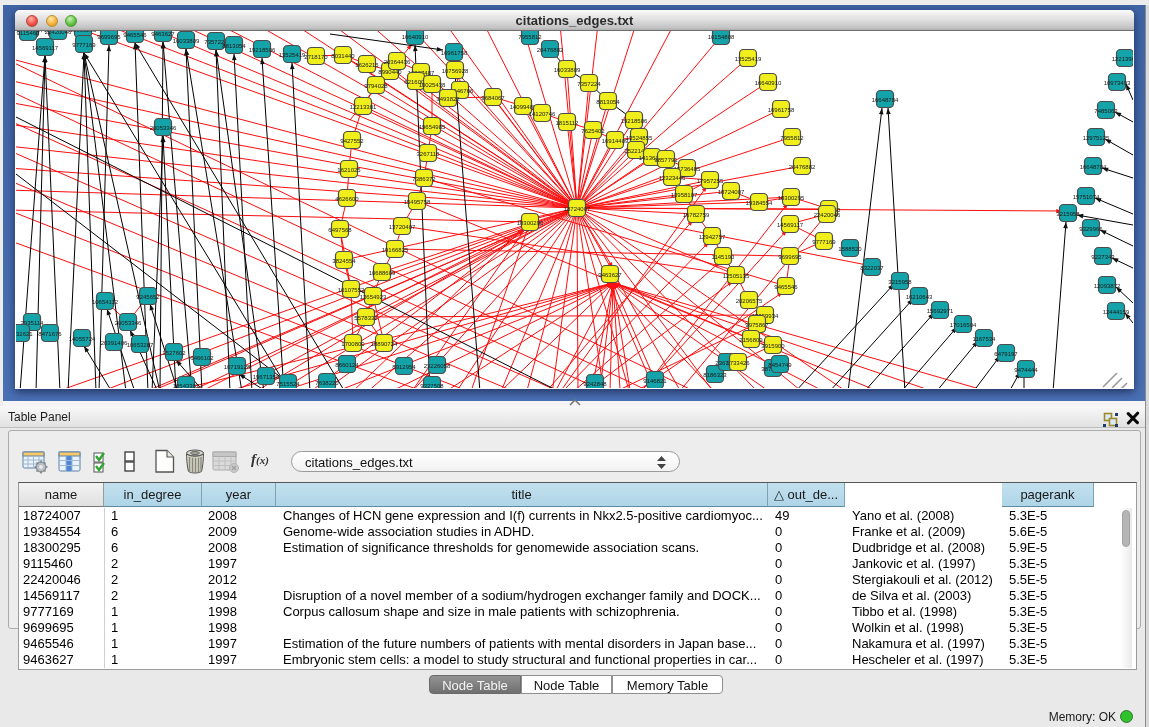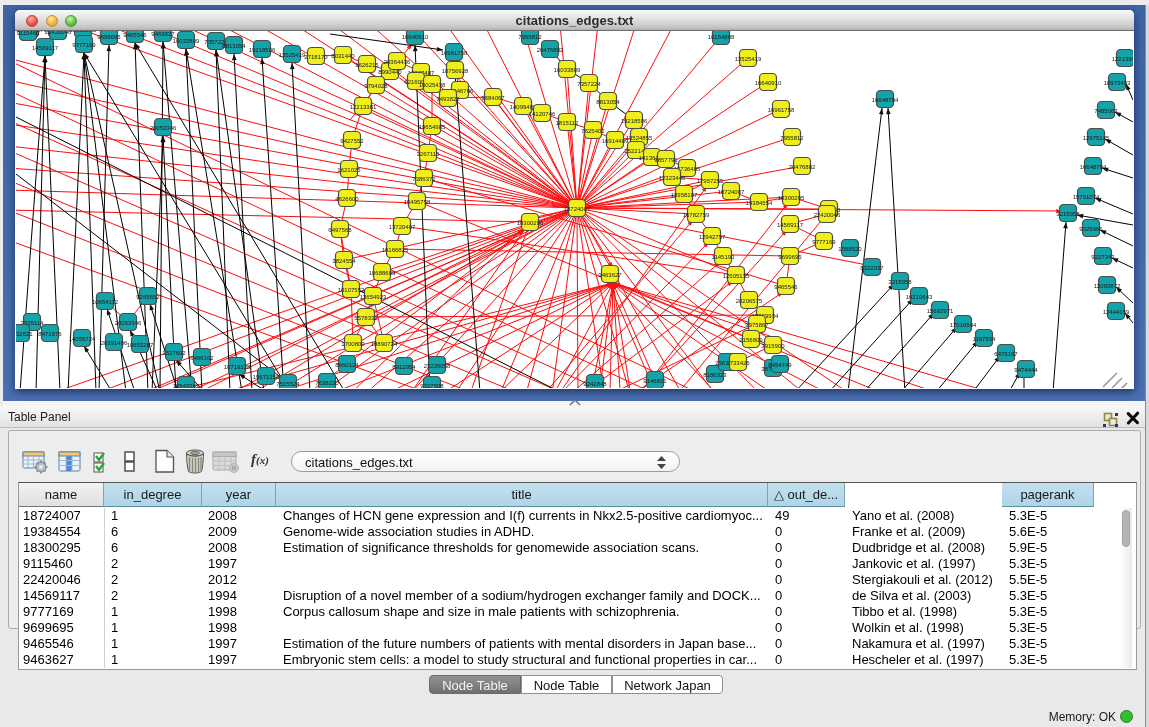--- a/index.html
+++ b/index.html
@@ -993,21 +993,21 @@
           </div>
         </div>
       <div style="position:absolute;left:1101px;top:25px;width:12px;height:160px;background:linear-gradient(to right,#ffffff,#eaeaea)"></div>
       <div style="position:absolute;left:1103px;top:27px;width:8px;height:37px;background:#b5b5b5;border:1px solid #a3a3a3;border-radius:4px;box-sizing:border-box"></div>
       <div style="position:absolute;left:85px;top:25px;width:1px;height:160px;background:#cfcfcf"></div>
     </div>
   </div>
   <div id="tabs">
       <div class="seg sel" style="left:0px;width:92px;border-radius:4px 0 0 4px;">Node Table</div>
 <div class="seg" style="left:92px;width:91px;">Node Table</div>
-<div class="seg" style="left:183px;width:111px;border-radius:0 4px 4px 0;">Network Japan</div>
+<div class="seg" style="left:183px;width:111px;border-radius:0 4px 4px 0;">Memory Table</div>
     </div>
   <div id="memline">Memory: OK</div>
   <div id="memdot"></div>
 </div>
 <div style="position:absolute;left:1145px;top:0;width:1px;height:727px;background:#8b8b8b"></div>
 <div style="position:absolute;left:1146px;top:0;width:3px;height:727px;background:#d9d9d9"></div>
 <div style="position:absolute;left:0;top:0;width:1149px;height:5px;background:#ececec"></div>
 <div style="position:absolute;left:0;top:5px;width:3px;height:401px;background:#ececec"></div>
 
 </body></html>

